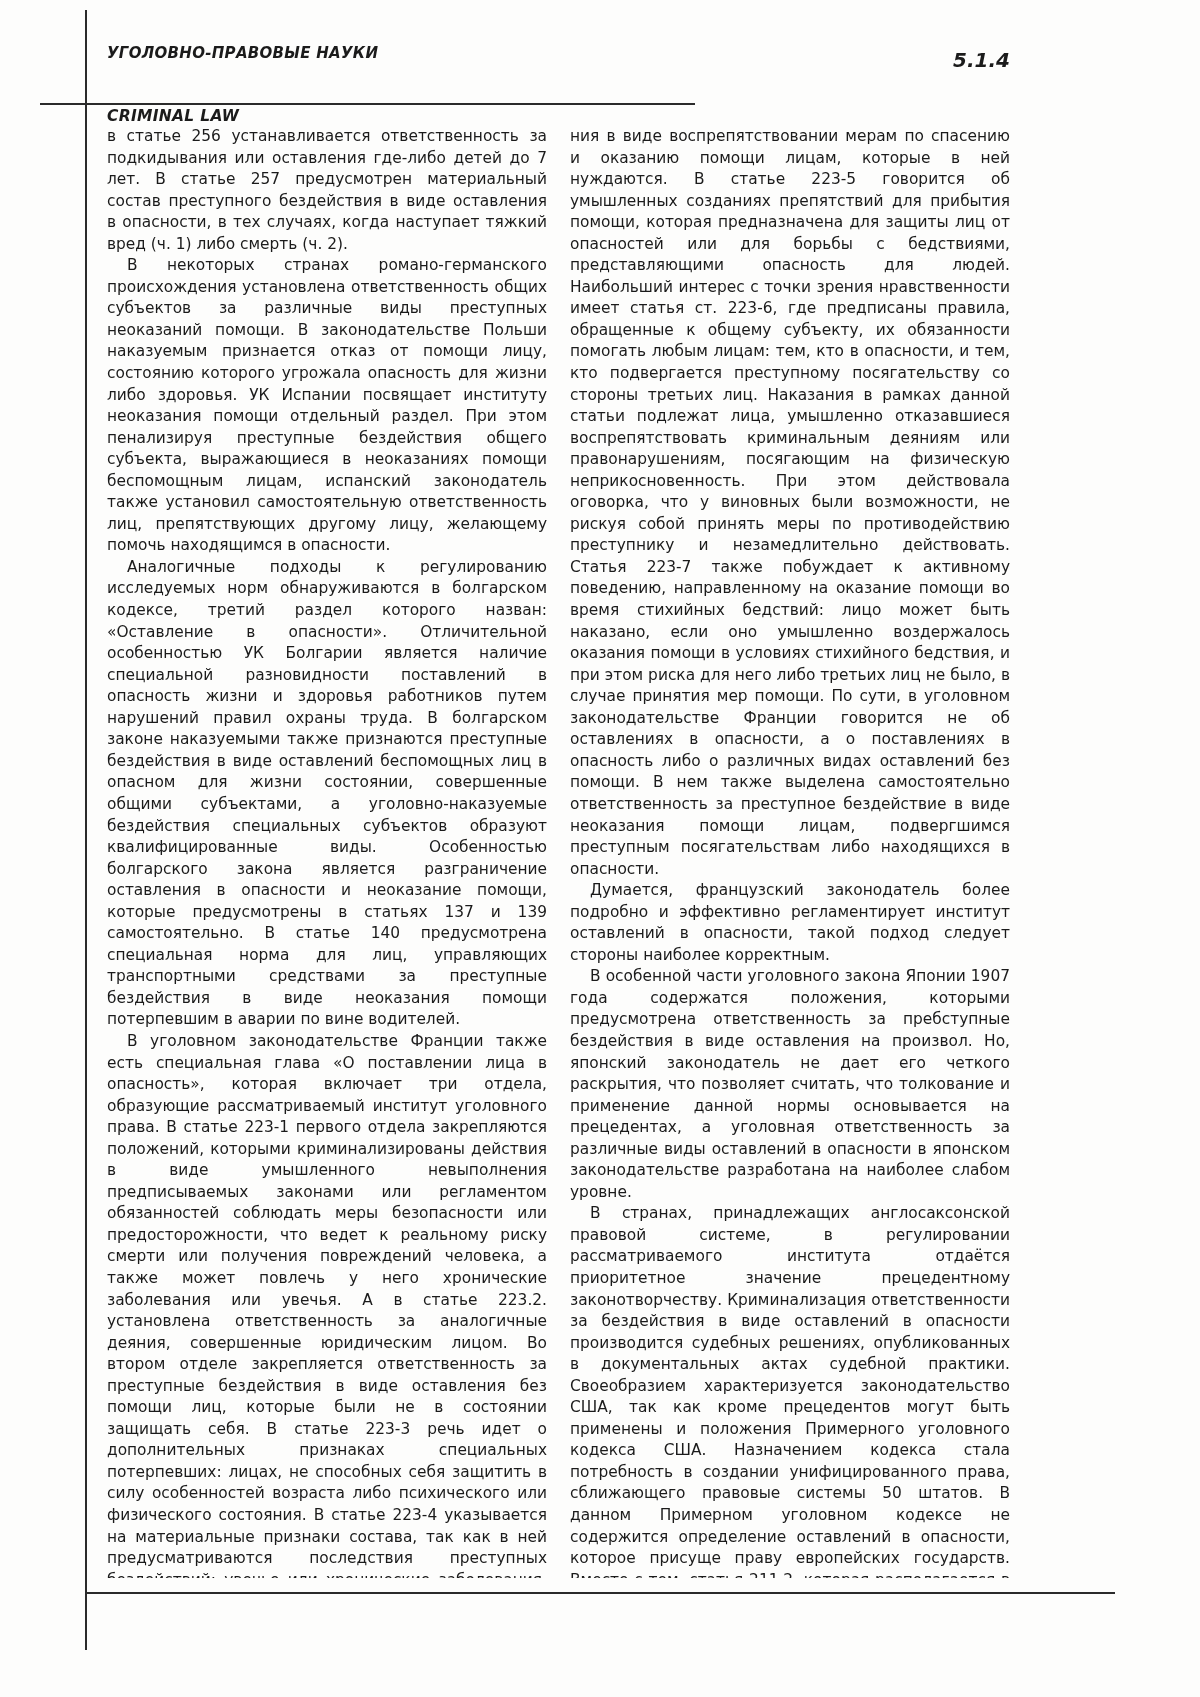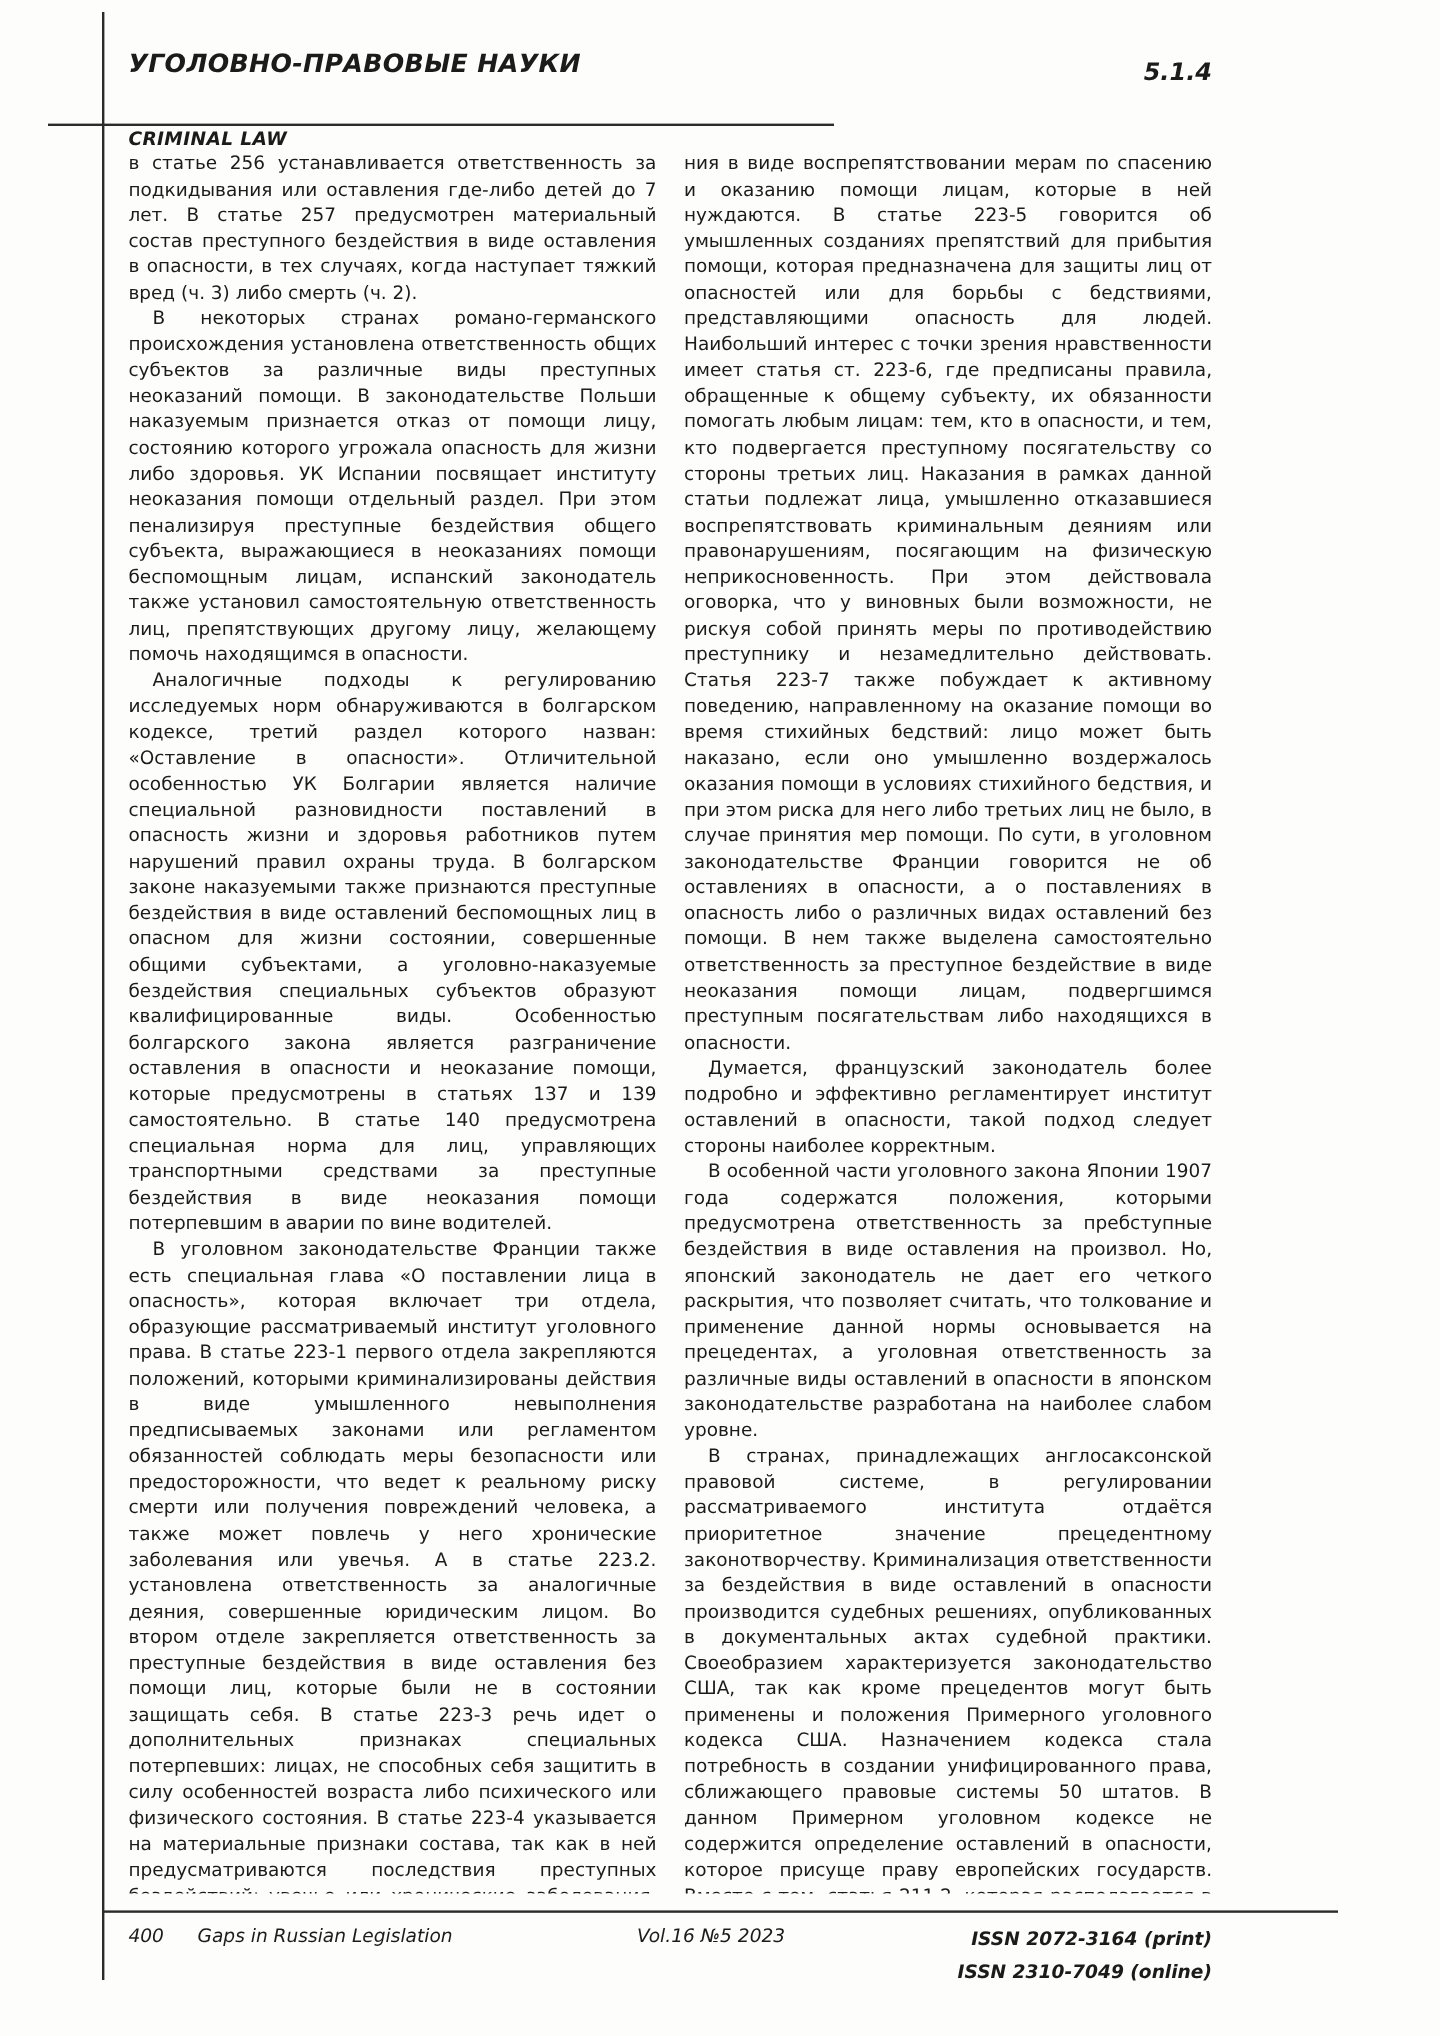--- a/index.html
+++ b/index.html
@@ -27,21 +27,21 @@
   .page-header {
     position: absolute;
     left: 107px;
     top: 42px;
     width: 903px;
     display: flex;
     justify-content: space-between;
     align-items: flex-start;
   }
   .header-titles { font-weight: bold; font-style: italic; }
-  .title-ru { font-size: 21px; line-height: 23px; letter-spacing: 0.3px; }
+  .title-ru { font-size: 15px; line-height: 23px; letter-spacing: 0.3px; }
   .title-en { font-size: 15.5px; line-height: 23px; letter-spacing: 0.3px; margin-top: 40px; }
   .section-number { font-weight: bold; font-style: italic; font-size: 20px; padding-top: 6px; }
 
   .header-rule {
     position: absolute;
     left: 40px;
     top: 103px;
     width: 655px;
     height: 1.5px;
     background: #2b2b2b;
@@ -104,41 +104,30 @@
       <div class="title-ru">УГОЛОВНО-ПРАВОВЫЕ НАУКИ</div>
       <div class="title-en">CRIMINAL LAW</div>
     </div>
     <div class="section-number">5.1.4</div>
   </div>
 
   <div class="header-rule"></div>
 
   <div class="columns">
     <div class="col">
-      <p class="cont">в статье 256 устанавливается ответственность за подкидывания или оставления где-либо детей до 7 лет. В статье 257 предусмотрен материальный состав преступного бездействия в виде оставления в опасности, в тех случаях, когда наступает тяжкий вред (ч. 3) либо смерть (ч. 2).</p>
+      <p class="cont">в статье 256 устанавливается ответственность за подкидывания или оставления где-либо детей до 7 лет. В статье 257 предусмотрен материальный состав преступного бездействия в виде оставления в опасности, в тех случаях, когда наступает тяжкий вред (ч. 1) либо смерть (ч. 2).</p>
       <p>В некоторых странах романо-германского происхождения установлена ответственность общих субъектов за различные виды преступных неоказаний помощи. В законодательстве Польши наказуемым признается отказ от помощи лицу, состоянию которого угрожала опасность для жизни либо здоровья. УК Испании посвящает институту неоказания помощи отдельный раздел. При этом пенализируя преступные бездействия общего субъекта, выражающиеся в неоказаниях помощи беспомощным лицам, испанский законодатель также установил самостоятельную ответственность лиц, препятствующих другому лицу, желающему помочь находящимся в опасности.</p>
       <p>Аналогичные подходы к регулированию исследуемых норм обнаруживаются в болгарском кодексе, третий раздел которого назван: «Оставление в опасности». Отличительной особенностью УК Болгарии является наличие специальной разновидности поставлений в опасность жизни и здоровья работников путем нарушений правил охраны труда. В болгарском законе наказуемыми также признаются преступные бездействия в виде оставлений беспомощных лиц в опасном для жизни состоянии, совершенные общими субъектами, а уголовно-наказуемые бездействия специальных субъектов образуют квалифицированные виды. Особенностью болгарского закона является разграничение оставления в опасности и неоказание помощи, которые предусмотрены в статьях 137 и 139 самостоятельно. В статье 140 предусмотрена специальная норма для лиц, управляющих транспортными средствами за преступные бездействия в виде неоказания помощи потерпевшим в аварии по вине водителей.</p>
       <p>В уголовном законодательстве Франции также есть специальная глава «О поставлении лица в опасность», которая включает три отдела, образующие рассматриваемый институт уголовного права. В статье 223-1 первого отдела закрепляются положений, которыми криминализированы действия в виде умышленного невыполнения предписываемых законами или регламентом обязанностей соблюдать меры безопасности или предосторожности, что ведет к реальному риску смерти или получения повреждений человека, а также может повлечь у него хронические заболевания или увечья. А в статье 223.2. установлена ответственность за аналогичные деяния, совершенные юридическим лицом. Во втором отделе закрепляется ответственность за преступные бездействия в виде оставления без помощи лиц, которые были не в состоянии защищать себя. В статье 223-3 речь идет о дополнительных признаках специальных потерпевших: лицах, не способных себя защитить в силу особенностей возраста либо психического или физического состояния. В статье 223-4 указывается на материальные признаки состава, так как в ней предусматриваются последствия преступных бездействий: увечье или хронические заболевания, либо смерть в части 2 данной статьи.</p>
 
     </div>
     <div class="col">
       <p class="cont">ния в виде воспрепятствовании мерам по спасению и оказанию помощи лицам, которые в ней нуждаются. В статье 223-5 говорится об умышленных созданиях препятствий для прибытия помощи, которая предназначена для защиты лиц от опасностей или для борьбы с бедствиями, представляющими опасность для людей. Наибольший интерес с точки зрения нравственности имеет статья ст. 223-6, где предписаны правила, обращенные к общему субъекту, их обязанности помогать любым лицам: тем, кто в опасности, и тем, кто подвергается преступному посягательству со стороны третьих лиц. Наказания в рамках данной статьи подлежат лица, умышленно отказавшиеся воспрепятствовать криминальным деяниям или правонарушениям, посягающим на физическую неприкосновенность. При этом действовала оговорка, что у виновных были возможности, не рискуя собой принять меры по противодействию преступнику и незамедлительно действовать. Статья 223-7 также побуждает к активному поведению, направленному на оказание помощи во время стихийных бедствий: лицо может быть наказано, если оно умышленно воздержалось оказания помощи в условиях стихийного бедствия, и при этом риска для него либо третьих лиц не было, в случае принятия мер помощи. По сути, в уголовном законодательстве Франции говорится не об оставлениях в опасности, а о поставлениях в опасность либо о различных видах оставлений без помощи. В нем также выделена самостоятельно ответственность за преступное бездействие в виде неоказания помощи лицам, подвергшимся преступным посягательствам либо находящихся в опасности.</p>
       <p>Думается, французский законодатель более подробно и эффективно регламентирует институт оставлений в опасности, такой подход следует стороны наиболее корректным.</p>
       <p>В особенной части уголовного закона Японии 1907 года содержатся положения, которыми предусмотрена ответственность за пребступные бездействия в виде оставления на произвол. Но, японский законодатель не дает его четкого раскрытия, что позволяет считать, что толкование и применение данной нормы основывается на прецедентах, а уголовная ответственность за различные виды оставлений в опасности в японском законодательстве разработана на наиболее слабом уровне.</p>
       <p>В странах, принадлежащих англосаксонской правовой системе, в регулировании рассматриваемого института отдаётся приоритетное значение прецедентному законотворчеству. Криминализация ответственности за бездействия в виде оставлений в опасности производится судебных решениях, опубликованных в документальных актах судебной практики. Своеобразием характеризуется законодательство США, так как кроме прецедентов могут быть применены и положения Примерного уголовного кодекса США. Назначением кодекса стала потребность в создании унифицированного права, сближающего правовые системы 50 штатов. В данном Примерном уголовном кодексе не содержится определение оставлений в опасности, которое присуще праву европейских государств. Вместе с тем, статья 211.2, которая располагается в разделе «Посягательства против семьи», криминализирует поставления или возможность поставлений лиц в опас-</p>
     </div>
   </div>
 
   <div class="footer-rule"></div>
 
-  <div class="footer-row">
-    <div class="footer-left">
-      <span>400</span>
-      <span>Gaps in Russian Legislation</span>
-    </div>
-    <div class="footer-center">Vol.16 №5  2023</div>
-    <div class="footer-right">
-      <div>ISSN 2072-3164 (print)</div>
-      <div>ISSN 2310-7049 (online)</div>
-    </div>
-  </div>
 
 </div>
 
 </body></html>

